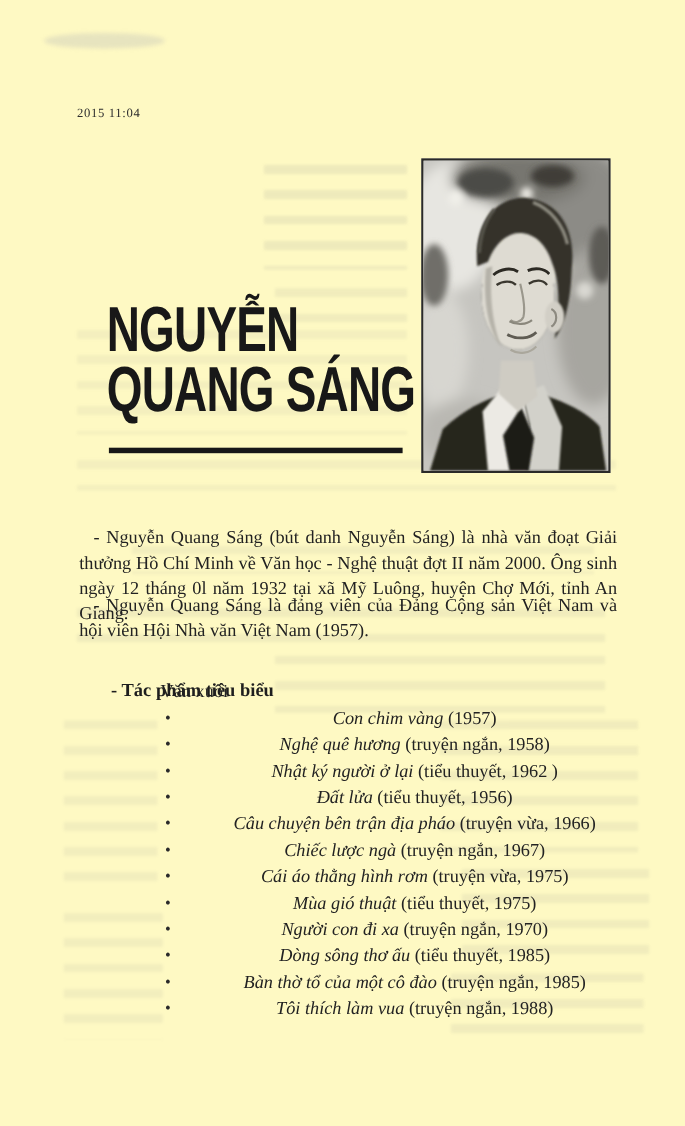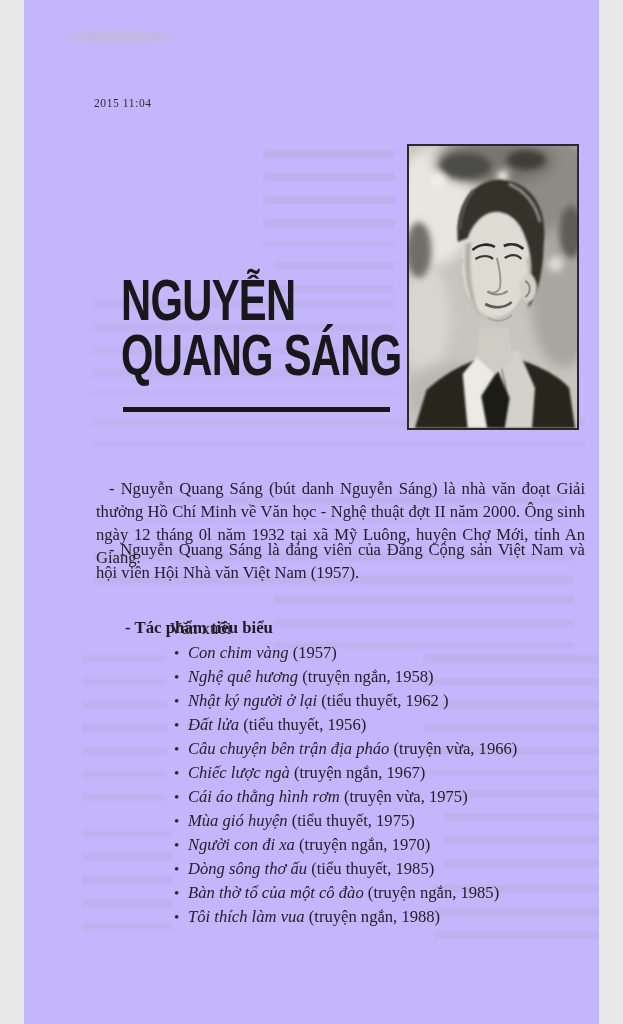--- a/index.html
+++ b/index.html
@@ -1,20 +1,20 @@
 <!DOCTYPE html>
 <html><head>
 <meta charset="utf-8">
 <style>
   html,body{margin:0;padding:0;background:#e8e8e8;}
   .page{
     position:relative;
-    width:575px;height:1024px;
+    width:623px;height:1024px;
     margin:0 auto;
-    background:#c4b5fd;
+    background:#fef9c3;
     overflow:hidden;
     font-family:"Liberation Serif","DejaVu Serif",serif;
     color:#252525;
   }
   
   .bleed{
     position:absolute;
     background:repeating-linear-gradient(180deg, rgba(158,158,148,0.30) 0 8px, rgba(158,158,148,0) 8px 23px);
     filter:blur(1.3px);
     opacity:.55;
@@ -62,21 +62,21 @@
   }
   .works-subheading{
     position:absolute;left:146px;top:619px;
     font-size:16.6px;color:#222;
   }
   .works-list{
     position:absolute;left:150px;top:641px;width:440px;
     margin:0;padding:0;list-style:none;
     font-size:16.6px;line-height:24px;color:#222;
   }
-  .works-list li{position:relative;padding-left:14px;}
+  .works-list li{position:relative;padding-left:14px;text-align:center;}
   .works-list li::before{
     content:"\2022";
     position:absolute;left:0;top:0;
     font-size:15px;color:#2a2a2a;
   }
   .work-title{font-style:italic;}
 </style>
 </head>
 <body>
 
@@ -178,20 +178,20 @@
   <div class="works-subheading">Văn xuôi</div>
 
   <ul class="works-list">
     <li><span class="work-title">Con chim vàng</span> <span>(1957)</span></li>
     <li><span class="work-title">Nghệ quê hương</span> <span>(truyện ngắn, 1958)</span></li>
     <li><span class="work-title">Nhật ký người ở lại</span> <span>(tiểu thuyết, 1962 )</span></li>
     <li><span class="work-title">Đất lửa</span> <span>(tiểu thuyết, 1956)</span></li>
     <li><span class="work-title">Câu chuyện bên trận địa pháo</span> <span>(truyện vừa, 1966)</span></li>
     <li><span class="work-title">Chiếc lược ngà</span> <span>(truyện ngắn, 1967)</span></li>
     <li><span class="work-title">Cái áo thằng hình rơm</span> <span>(truyện vừa, 1975)</span></li>
-    <li><span class="work-title">Mùa gió huyện</span> <span>(tiểu thuyết, 1975)</span></li>
+    <li><span class="work-title">Mùa gió thuật</span> <span>(tiểu thuyết, 1975)</span></li>
     <li><span class="work-title">Người con đi xa</span> <span>(truyện ngắn, 1970)</span></li>
     <li><span class="work-title">Dòng sông thơ ấu</span> <span>(tiểu thuyết, 1985)</span></li>
     <li><span class="work-title">Bàn thờ tổ của một cô đào</span> <span>(truyện ngắn, 1985)</span></li>
     <li><span class="work-title">Tôi thích làm vua</span> <span>(truyện ngắn, 1988)</span></li>
   </ul>
 
 </div>
 
 </body></html>

